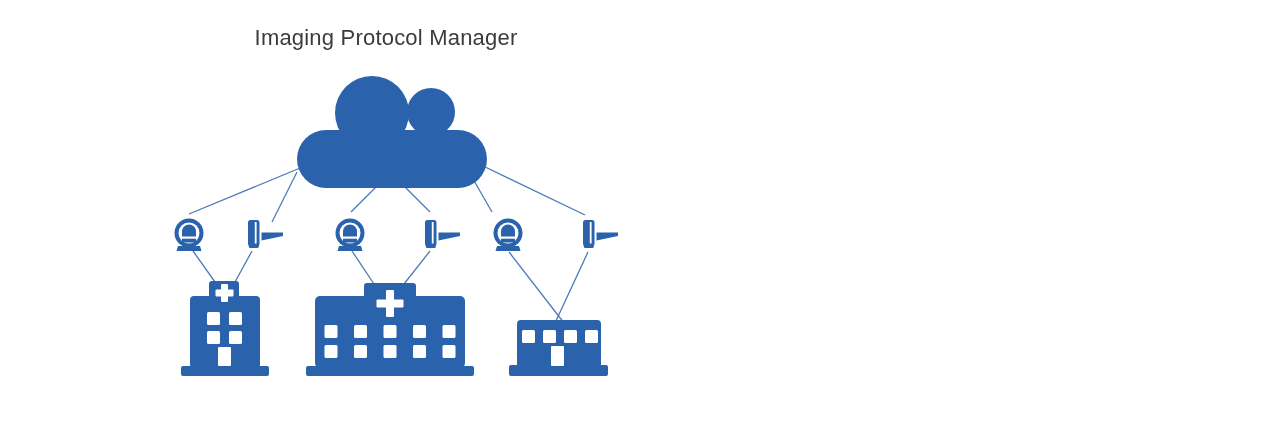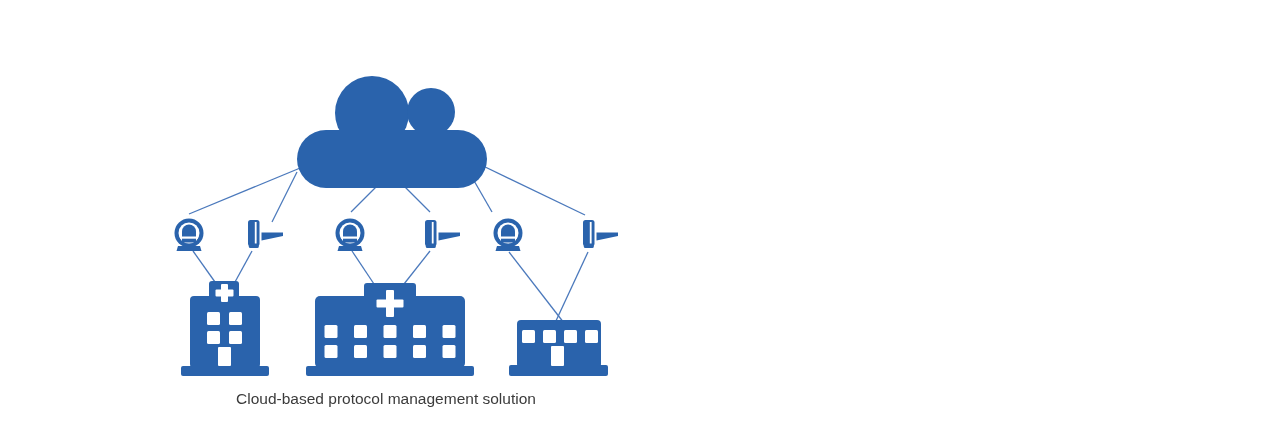--- a/index.html
+++ b/index.html
@@ -18,20 +18,21 @@
   svg.diagram{position:absolute;left:0;top:0;}
   .fill-primary{fill:var(--primary);}
   .fill-white{fill:#FFFFFF;}
   .connector{stroke:var(--line);stroke-width:1.3;fill:none;}
 </style>
 </head>
 <body>
 
 <div class="canvas">
 
+  <div class="title">Imaging Protocol Manager</div>
 
   <svg class="diagram" width="1280" height="438" viewBox="0 0 1280 438" xmlns="http://www.w3.org/2000/svg">
 
     <defs>
       <g id="mri">
         <circle class="fill-primary" cx="0" cy="0" r="14.5"></circle>
         <circle class="fill-white" cx="0" cy="0" r="10.5"></circle>
         <path class="fill-primary" d="M -7,9.5 L -7,-1.5 A 7,7 0 0 1 7,-1.5 L 7,9.5 Z"></path>
         <rect class="fill-white" x="-9" y="3.5" width="18" height="2.2"></rect>
         <path class="fill-primary" d="M -11,13 h 22 l 1.5,5 h -25 Z"></path>
@@ -110,15 +111,14 @@
       <rect class="fill-primary" x="517" y="320" width="84" height="48" rx="4"></rect>
       <rect class="fill-primary" x="509" y="365" width="99" height="11" rx="2"></rect>
       <rect class="fill-white" x="522" y="330" width="13" height="13" rx="1.5"></rect>
       <rect class="fill-white" x="543" y="330" width="13" height="13" rx="1.5"></rect>
       <rect class="fill-white" x="564" y="330" width="13" height="13" rx="1.5"></rect>
       <rect class="fill-white" x="585" y="330" width="13" height="13" rx="1.5"></rect>
       <rect class="fill-white" x="551" y="346" width="13" height="20" rx="1"></rect>
     </g>
   </svg>
 
-  <div class="caption">Cloud-based protocol management solution</div>
 
 </div>
 
 </body></html>

